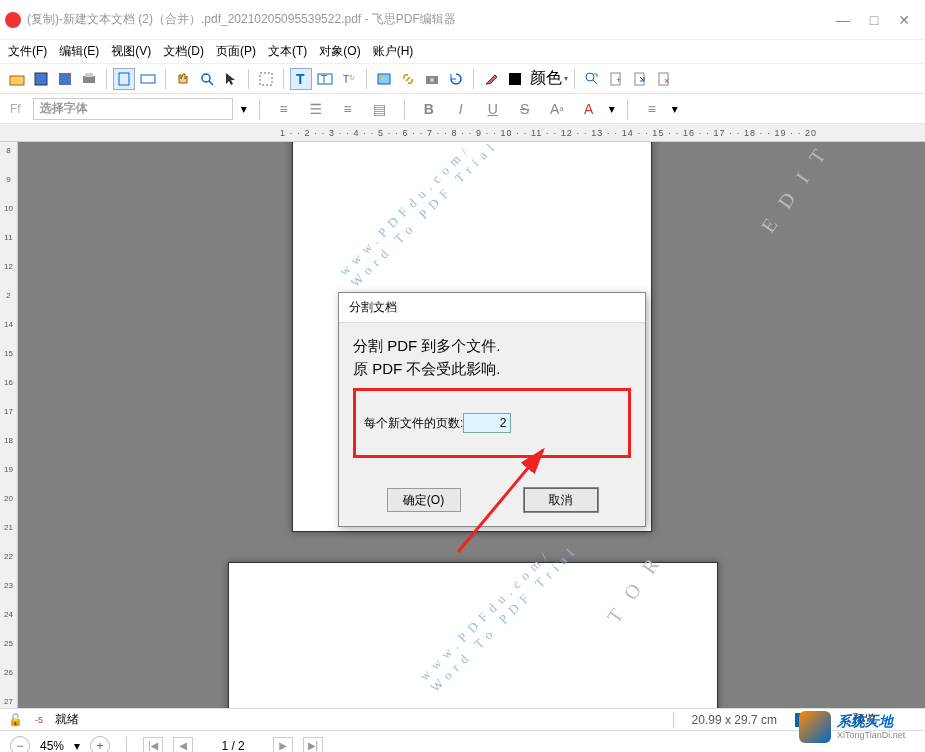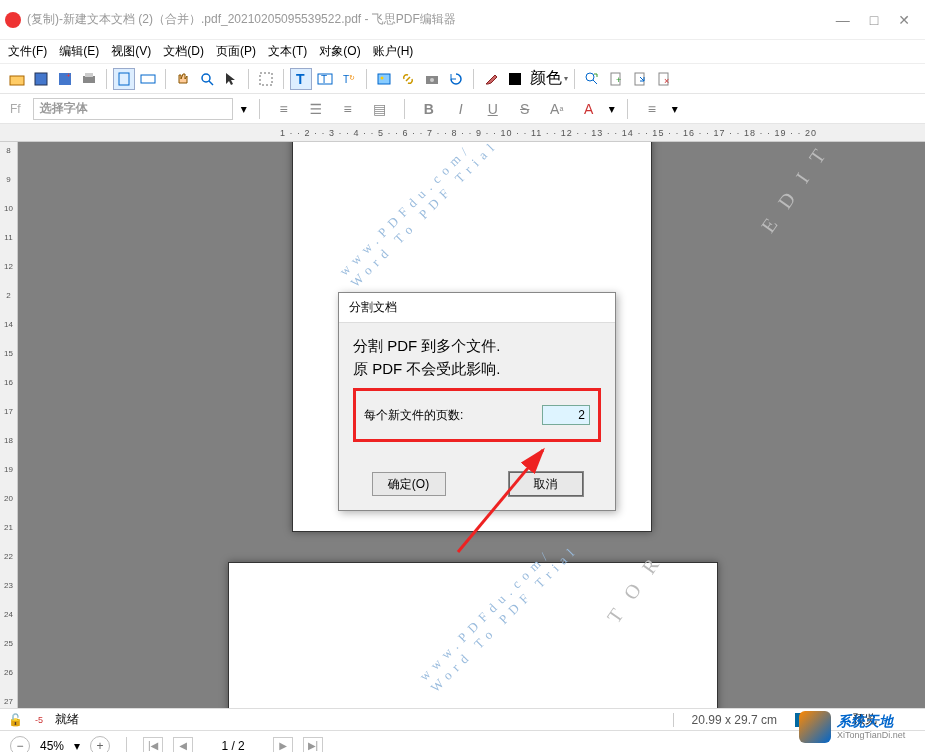--- a/index.html
+++ b/index.html
@@ -36,25 +36,25 @@
 .canvas { flex: 1; background: #808080; position: relative; overflow: hidden; }
 .page { position: absolute; background: #fff; box-shadow: 0 0 8px rgba(0,0,0,0.4); }
 .page1 { left: 274px; top: -10px; width: 360px; height: 400px; border: 1px solid #333; }
 .page2 { left: 210px; top: 420px; width: 490px; height: 300px; border: 1px solid #333; }
 .watermark { position: absolute; color: #bbb; font-size: 20px; letter-spacing: 6px; font-family: serif; }
 .wm1 { top: 50px; left: 300px; transform: rotate(-45deg); color: #9bd; font-size: 13px; }
 .wm2 { top: 10px; right: 30px; transform: rotate(-55deg); }
 .wm3 { top: 455px; left: 380px; transform: rotate(-45deg); color: #9bd; font-size: 13px; }
 .wm4 { top: 435px; right: 250px; transform: rotate(-55deg); }
 
-.dialog { position: absolute; left: 320px; top: 150px; width: 278px; background: #f0f0f0; border: 1px solid #888; box-shadow: 2px 2px 8px rgba(0,0,0,0.3); z-index: 100; }
+.dialog { position: absolute; left: 320px; top: 150px; width: 308px; background: #f0f0f0; border: 1px solid #888; box-shadow: 2px 2px 8px rgba(0,0,0,0.3); z-index: 100; }
 .dialog-title { padding: 6px 10px; background: #fff; font-size: 12px; border-bottom: 1px solid #ddd; }
 .dialog-body { padding: 12px 14px 10px 14px; }
 .dialog-text { font-size: 15px; line-height: 1.5; margin-bottom: 8px; }
-.input-row { border: 3px solid #e22; padding: 14px 8px; display: flex; align-items: center; justify-content: space-between; margin-bottom: 20px; }
+.input-row { border: 3px solid #e22; padding: 22px 8px; display: flex; align-items: center; justify-content: flex-start; margin-bottom: 20px; }
 .input-row label { font-size: 12px; }
 .input-row input { width: 48px; height: 20px; border: 1px solid #7a9; text-align: right; padding: 0 4px; font-size: 12px; background: #def4ff; }
 .dialog-buttons { display: flex; justify-content: center; gap: 18px; padding-bottom: 14px; }
 .dialog-buttons button { width: 74px; height: 24px; border: 1px solid #999; background: #e8e8e8; font-size: 12px; cursor: pointer; }
 .dialog-buttons button.cancel { border: 1px solid #666; box-shadow: 0 0 0 1px #888; margin-left: 45px; }
 
 .arrow { position: absolute; z-index: 101; pointer-events: none; }
 
 .statusbar { height: 22px; border-top: 1px solid #ddd; display: flex; align-items: center; padding: 0 8px; font-size: 12px; gap: 12px; }
 .statusbar .lock { color: #c90; }

